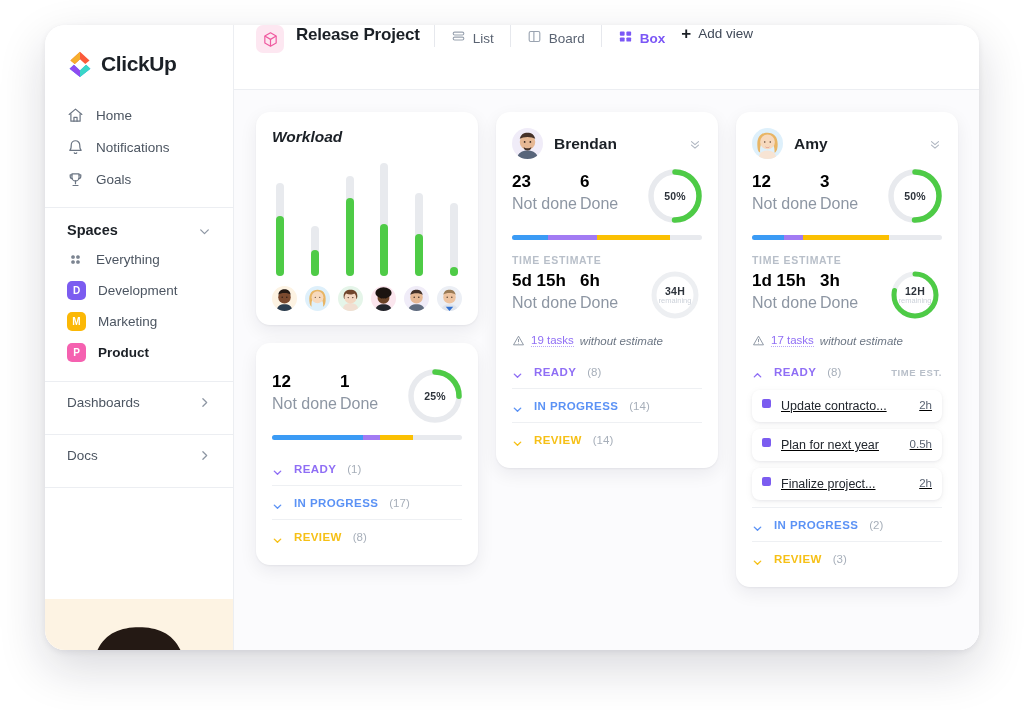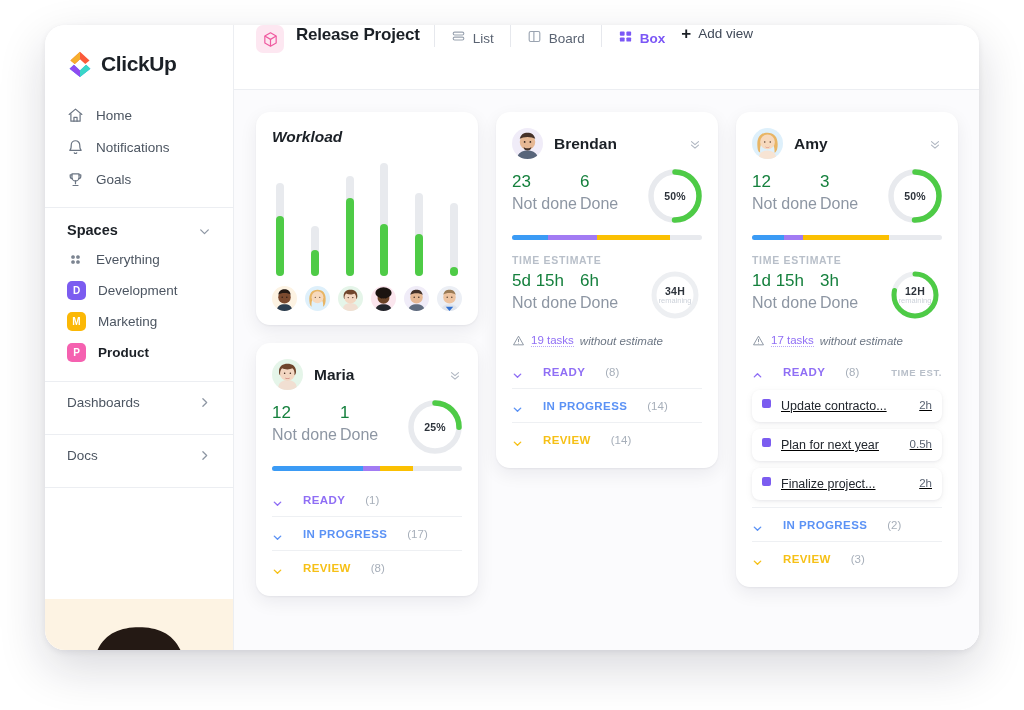--- a/index.html
+++ b/index.html
@@ -121,39 +121,39 @@
   .ava-chip { width:25px; height:25px; border-radius:50%; overflow:hidden; position:relative;}
 
   
   .mc-head { display:flex; align-items:center; gap:11px; }
   .mc-ava { width:31px; height:31px; border-radius:50%; overflow:hidden; flex:0 0 31px; position:relative;}
   .mc-name { font-size:15.5px; font-weight:700; color:#1b2026; flex:1;}
   .dchev { width:14px; height:14px; color:#b0b7c2; cursor:pointer;}
 
   .stats { display:flex; align-items:flex-start; margin-top:14px; position:relative; min-height:52px;}
   .stat { width: 68px; }
-  .stat-num { font-size:17px; font-weight:400; color:#15803d; line-height:1.1; }
+  .stat-num { font-size:17px; font-weight:700; color:#000000; line-height:1.1; }
   .stat-lbl { font-size:16px; color:#8d96a3; margin-top:3px; }
   .ring { position:absolute; right:-2px; top:-6px; width:58px; height:58px;}
   .ring.small { width:50px; height:50px; right:2px; top:-2px;}
   .ring-label { position:absolute; inset:0; display:flex; flex-direction:column; align-items:center; justify-content:center;}
   .ring-val { font-size:10.5px; font-weight:700; color:#2d333b; letter-spacing:.2px;}
   .ring-sub { font-size:7.5px; color:#cdd2da; margin-top:-1px;}
 
   .pbar { height:5px; border-radius:3px; background:#e8eaee; display:flex; overflow:hidden; margin-top:10px;}
   .pseg { height:5px; }
 
   .te-label { font-size:10.5px; font-weight:700; letter-spacing:.7px; color:#b8bfc9; margin-top:14px;}
 
   .warn { display:flex; align-items:center; gap:6px; margin-top:10px; font-size:11.5px; color:#6b7583; font-style:italic;}
   .warn-icon { width:13px; height:13px; flex:0 0 13px; color:#8d96a3;}
   .warn-link { color:#8f6ef5; border-bottom:1px dotted #b9a6f8; font-style:normal; }
 
   .grp {
-    display:flex; align-items:center; gap:20px;
+    display:flex; align-items:center; gap:11px;
     padding: 11px 0 10px 0; border-top: 1px solid #eef0f3; cursor:pointer;
   }
   .grp:first-of-type { border-top:none; }
   .grp-chev { width:11px; height:11px; flex:0 0 11px;}
   .grp-name { font-size:11.5px; font-weight:700; letter-spacing:.4px;}
   .grp-count { font-size:11.5px; color:#a7afba; }
   .grp-right { margin-left:auto; font-size:9.5px; font-weight:700; letter-spacing:.6px; color:#b8bfc9;}
   .c-ready { color:#8f6ef5; } .c-prog { color:#5b92f5; } .c-review { color:#f6c016; }
 
   .task {
@@ -458,40 +458,20 @@
                     <circle cx="20" cy="18" r="10" fill="#edc3a0"></circle>
                     <path d="M10 14c1.5-6 5-8 10-8s8.5 2 10 8c-2-2-6-3-10-3s-8 1-10 3z" fill="#9a7b55"></path>
                     <circle cx="16.3" cy="18" r="1.1" fill="#4a3524"></circle>
                     <circle cx="23.7" cy="18" r="1.1" fill="#4a3524"></circle>
                   </svg>
                 </div>
               </div>
           </div>
 
           <div class="card">
-            <div class="mc-head">
-              <span class="mc-ava">
-                <svg class="face" viewBox="0 0 40 40">
-                    <rect width="40" height="40" fill="#e5f5e9"></rect>
-                    <ellipse cx="20" cy="36" rx="12" ry="9" fill="#f1dfd2"></ellipse>
-                    <circle cx="20" cy="18" r="10" fill="#f3d7c2"></circle>
-                    <path d="M9 16c0-7 5-10 11-10s11 3 11 10c0 3-1 4-2 5 .5-5-1-8-3-9-3 2-9 2-13 0-2 2-3 5-2.5 9-1-1-1.5-2-1.5-5z" fill="#6f452c"></path>
-                    <circle cx="16.3" cy="18.4" r="1" fill="#3a2418"></circle>
-                    <circle cx="23.7" cy="18.4" r="1" fill="#3a2418"></circle>
-                    <path d="M16.8 24c1.8 1.6 4.6 1.6 6.4 0-1 2.6-5.4 2.6-6.4 0z" fill="#c4736b"></path>
-                  </svg>
-              </span>
-              <span class="mc-name">Maria</span>
-              <span class="dchev">
-                <svg viewBox="0 0 24 24" fill="none" stroke="currentColor" stroke-width="2" stroke-linecap="round" stroke-linejoin="round">
-                    <path d="M6 8l6 5 6-5"></path>
-                    <path d="M6 14l6 5 6-5"></path>
-                  </svg>
-              </span>
-            </div>
 
             <div class="stats">
               <div class="stat">
                 <div class="stat-num">12</div>
                 <div class="stat-lbl">Not done</div>
               </div>
               <div class="stat">
                 <div class="stat-num">1</div>
                 <div class="stat-lbl">Done</div>
               </div>

